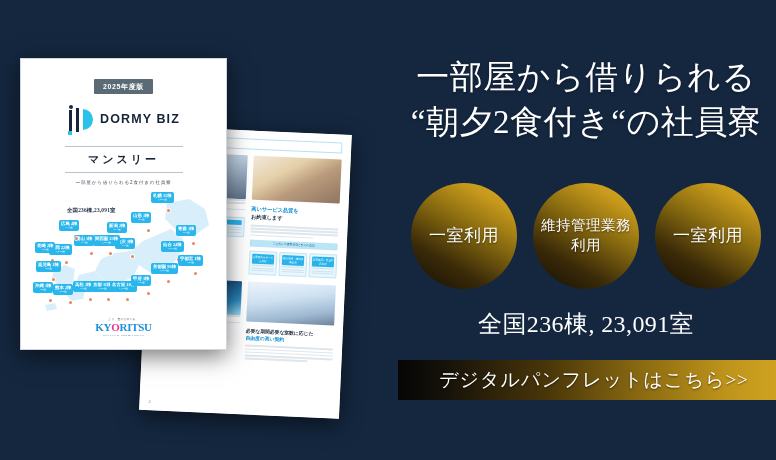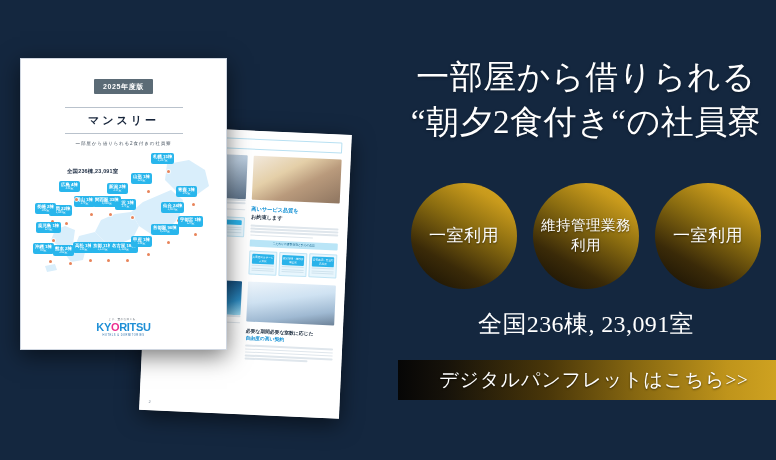--- a/index.html
+++ b/index.html
@@ -46,21 +46,21 @@
   .logo-mark .dstem{position:absolute;left:9px;top:3px;width:3px;height:24px;background:#17243a;}
   .logo-mark .sq{position:absolute;left:1px;top:25.5px;width:4px;height:4px;background:#29c2e8;}
   .logo-word{font-size:12.5px;font-weight:700;letter-spacing:1.1px;color:#16243a;
      font-family:"Liberation Sans",sans-serif;}
   .rule{width:118px;height:1px;background:#b9c2cc;margin-top:13px;}
   .guide-title{font-size:11px;font-weight:700;letter-spacing:3px;color:#16243a;margin:5px 0;}
   .rule2{width:118px;height:1px;background:#b9c2cc;}
   .cover-tag{font-size:4.6px;color:#46525f;letter-spacing:.8px;margin-top:7px;}
 
   
-  .map-wrap{position:relative;width:100%;flex:1;margin-top:4px;}
+  .map-wrap{position:relative;width:100%;flex:1;margin-top:4px;font-family:Liberation Serif, serif;}
   .map-total{position:absolute;left:34px;top:18px;font-size:5.4px;font-weight:700;color:#233247;letter-spacing:.2px;}
   .jp-map{position:absolute;left:6px;top:6px;width:180px;height:120px;}
   .tag{
     position:absolute;background:#29b6ec;color:#fff;border-radius:2px;
     padding:1.5px 2px;text-align:center;line-height:1.12;
     font-size:3.6px;font-weight:700;white-space:nowrap;
   }
   .tag b{display:block;font-size:4.4px;font-weight:700;}
   .tag i{display:block;font-style:normal;font-size:2.9px;font-weight:400;opacity:.95;}
   .pin{position:absolute;width:3.4px;height:3.4px;border-radius:50%;background:#e8845a;
@@ -224,20 +224,31 @@
         </div>
 
         <div class="pagenum">2</div>
       </div>
     </div>
 
     <div class="sheet sheet-front">
       <div class="cover-inner">
         <div class="year-badge">2025年度版</div>
 
+        <div class="logo-row">
+          <span class="logo-mark">
+            <span class="dot"></span>
+              <span class="stem"></span>
+            <span class="bowl"></span>
+              <span class="bowl-cut"></span>
+              <span class="dstem"></span>
+            <span class="sq"></span>
+          </span>
+          <span class="logo-word">DORMY BIZ</span>
+        </div>
 
         <div class="rule"></div>
         <div class="guide-title">マンスリー</div>
         <div class="rule2"></div>
         <div class="cover-tag">一部屋から借りられる2食付きの社員寮</div>
 
         <div class="map-wrap">
           <div class="map-total">全国236棟,23,091室</div>
 
           <svg class="jp-map" viewBox="0 0 180 120">

